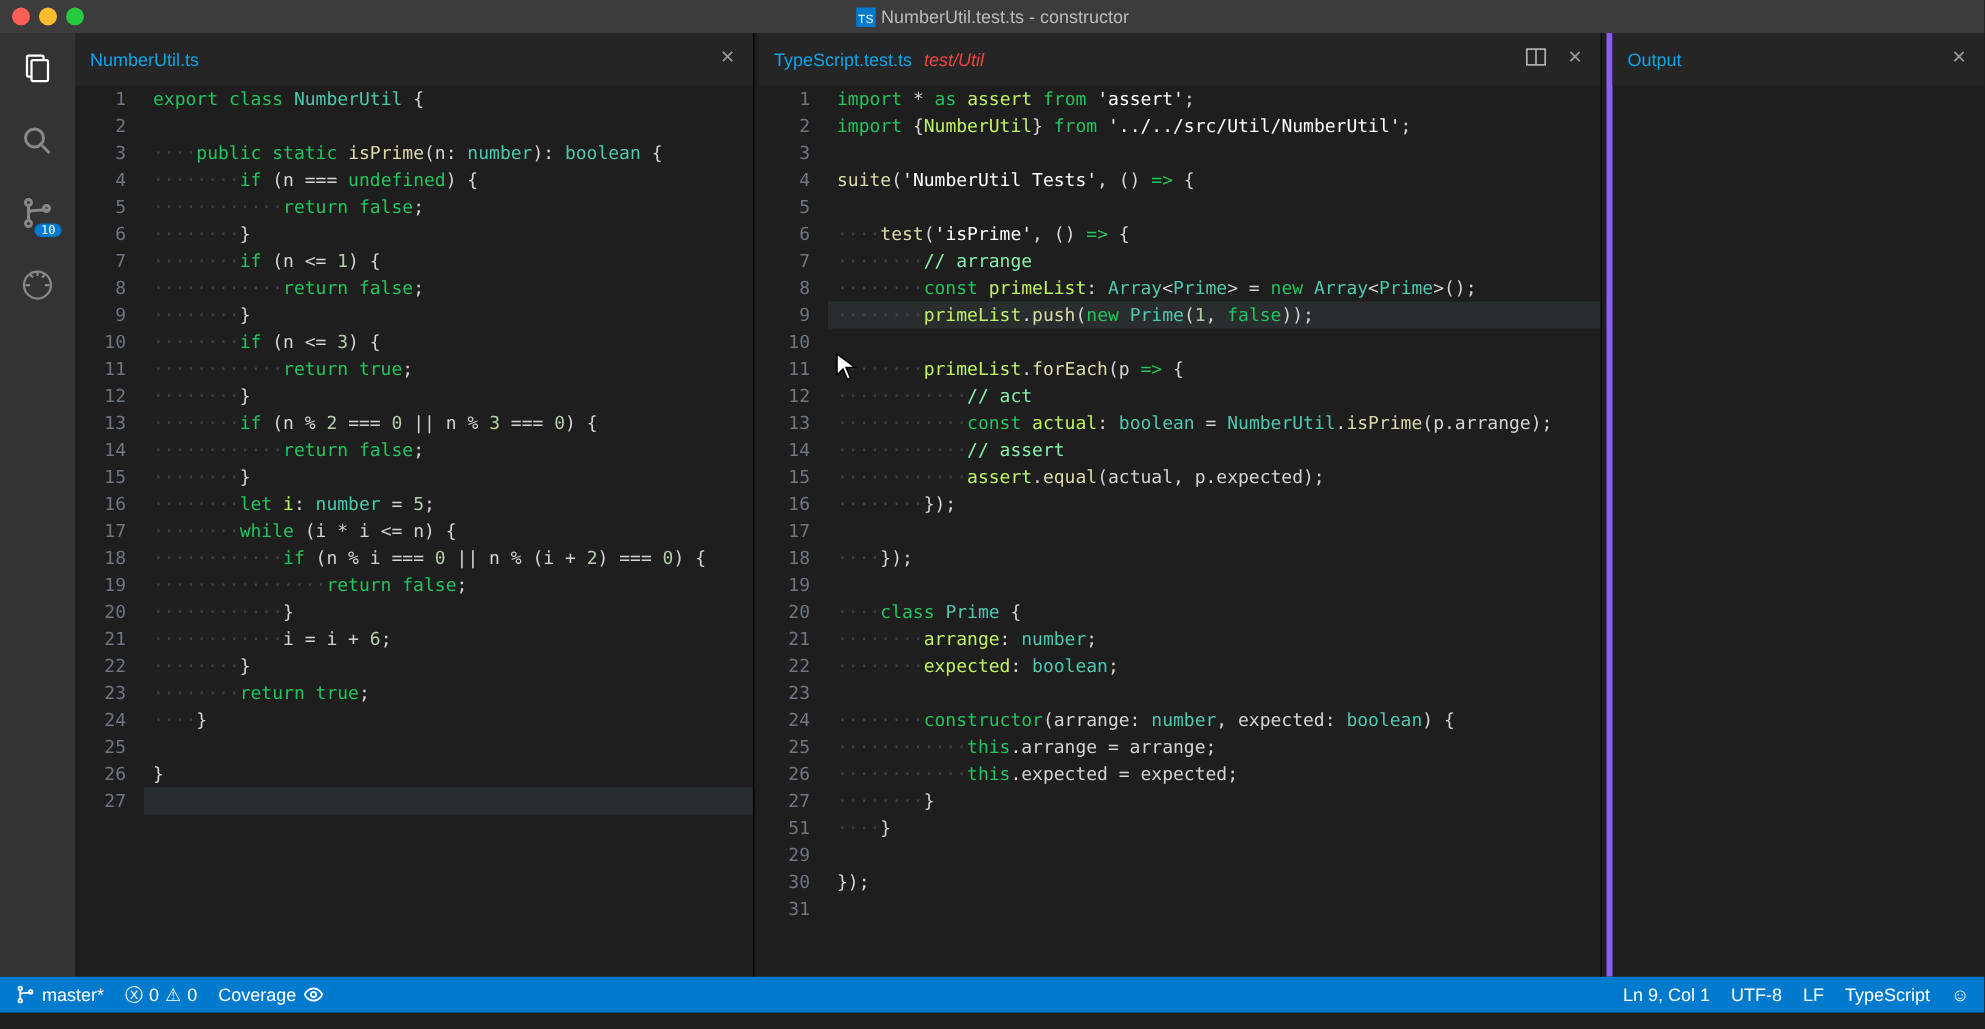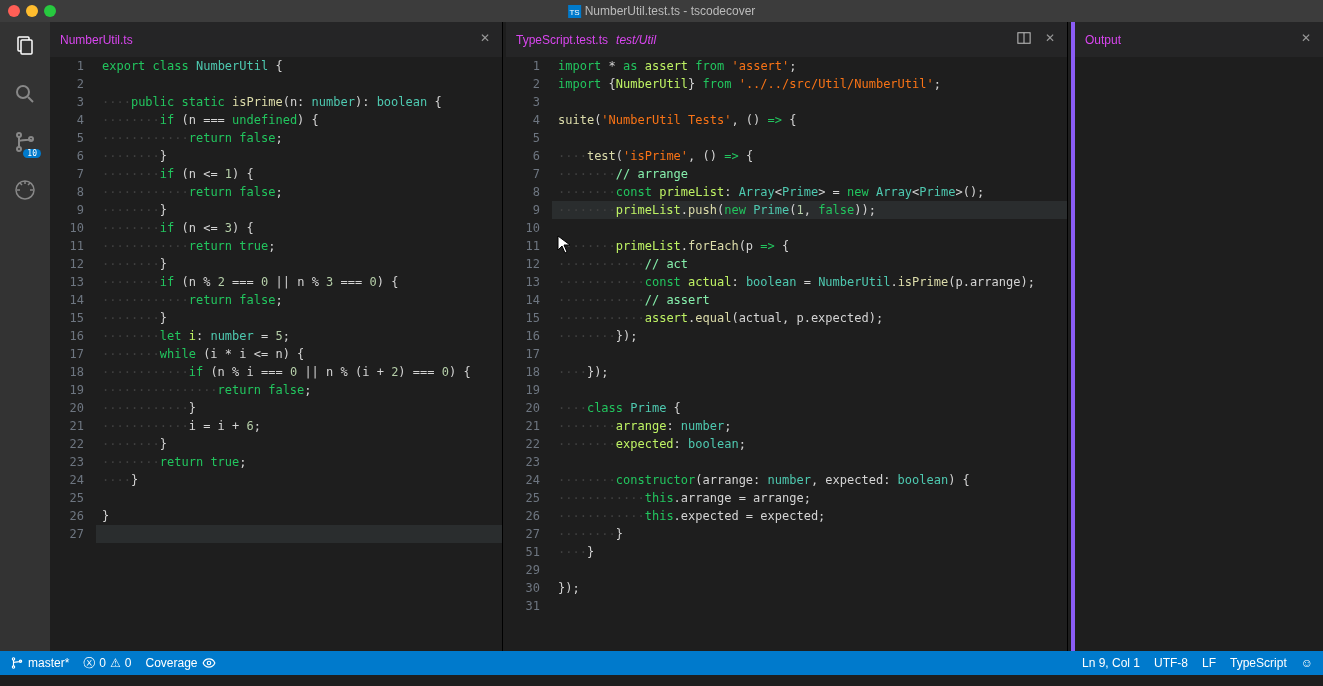--- a/index.html
+++ b/index.html
@@ -15,36 +15,36 @@
 
 
 .shell { display:flex; height:629px; }
 .activity-bar { width:50px; background:#333; display:flex; flex-direction:column; align-items:center; padding-top:10px; gap:20px; }
 .ab-icon { width:28px; height:28px; color:#888; cursor:pointer; display:flex; align-items:center; justify-content:center; position:relative;}
 .ab-icon.active{color:#fff;}
 .badge{position:absolute;bottom:-2px;right:-2px;background:#007acc;color:#fff;font-size:8px;border-radius:8px;padding:0 4px;}
 
 .editor-group{ flex:1; display:flex; flex-direction:column; position:relative;}
 .tabbar{ height:35px; display:flex; align-items:center; background:#252526; color:#ccc; font-family:-apple-system,sans-serif;font-size:12px;padding-left:10px;position:relative;}
-.tab-label{color:#d946ef;}
-.tab-desc{color:#d946ef;font-style:italic;margin-left:8px;}
+.tab-label{color:#0ea5e9;}
+.tab-desc{color:#ef4444;font-style:italic;margin-left:8px;}
 .tab-close{ position:absolute; right:12px; top:9px; color:#999;cursor:pointer;}
 .tab-action{position:absolute;right:36px;top:9px;color:#999;cursor:pointer;}
 .code-area{ flex:1; display:flex; background:#1e1e1e; overflow:hidden; font-size:12px;}
 .gutter{ width:46px; text-align:right; color:#6e7681; padding:0 12px 0 0; user-select:none;}
 .gutter div{height:18px;line-height:18px;}
 .code{ flex:1; line-height:18px; white-space:pre; color:#d4d4d4;}
 .code .line{height:18px;padding-left:6px;}
 .ws{color:#404040;}
 .kw{color:#22c55e;}
 .type{color:#4ec9b0;}
 .ident{color:#bef264;}
 .fn{color:#dcdcaa;}
 .num{color:#b5cea8;}
-.str{color:#f97316;}
+.str{color:#ffffff;}
 .cmt{color:#86efac;}
 .op{color:#d4d4d4;}
 .current{background:#2a2d2e;}
 
 .divider{width:4px;background:#1e1e1e;border-left:1px solid #000;}
 .panel-output{ width:252px; background:#1e1e1e; border-left:4px solid #8b5cf6;}
 .panel-output .tabbar{background:#252526;}
 
 
 .statusbar{ height:22px; background:#007acc; display:flex; align-items:center; justify-content:space-between; color:#fff; font-family:-apple-system,sans-serif; font-size:12px; padding:12px 10px;}
@@ -57,21 +57,21 @@
 <body>
 
 <div class="titlebar">
   <div class="traffic">
     <div class="dot red"></div>
     <div class="dot yel"></div>
     <div class="dot grn"></div>
   </div>
   <div class="win-title">
     <span class="ts-badge">TS</span>
-    <span>NumberUtil.test.ts - tscodecover</span>
+    <span>NumberUtil.test.ts - constructor</span>
   </div>
 </div>
 
 <div class="shell">
 
   <div class="activity-bar">
     <div class="ab-icon active">
       <svg width="24" height="24" viewBox="0 0 24 24" fill="none" stroke="currentColor" stroke-width="1.5">
           <rect x="5" y="3" width="11" height="14" rx="1"></rect>
           <rect x="8" y="6" width="11" height="14" rx="1" fill="#333"></rect>

